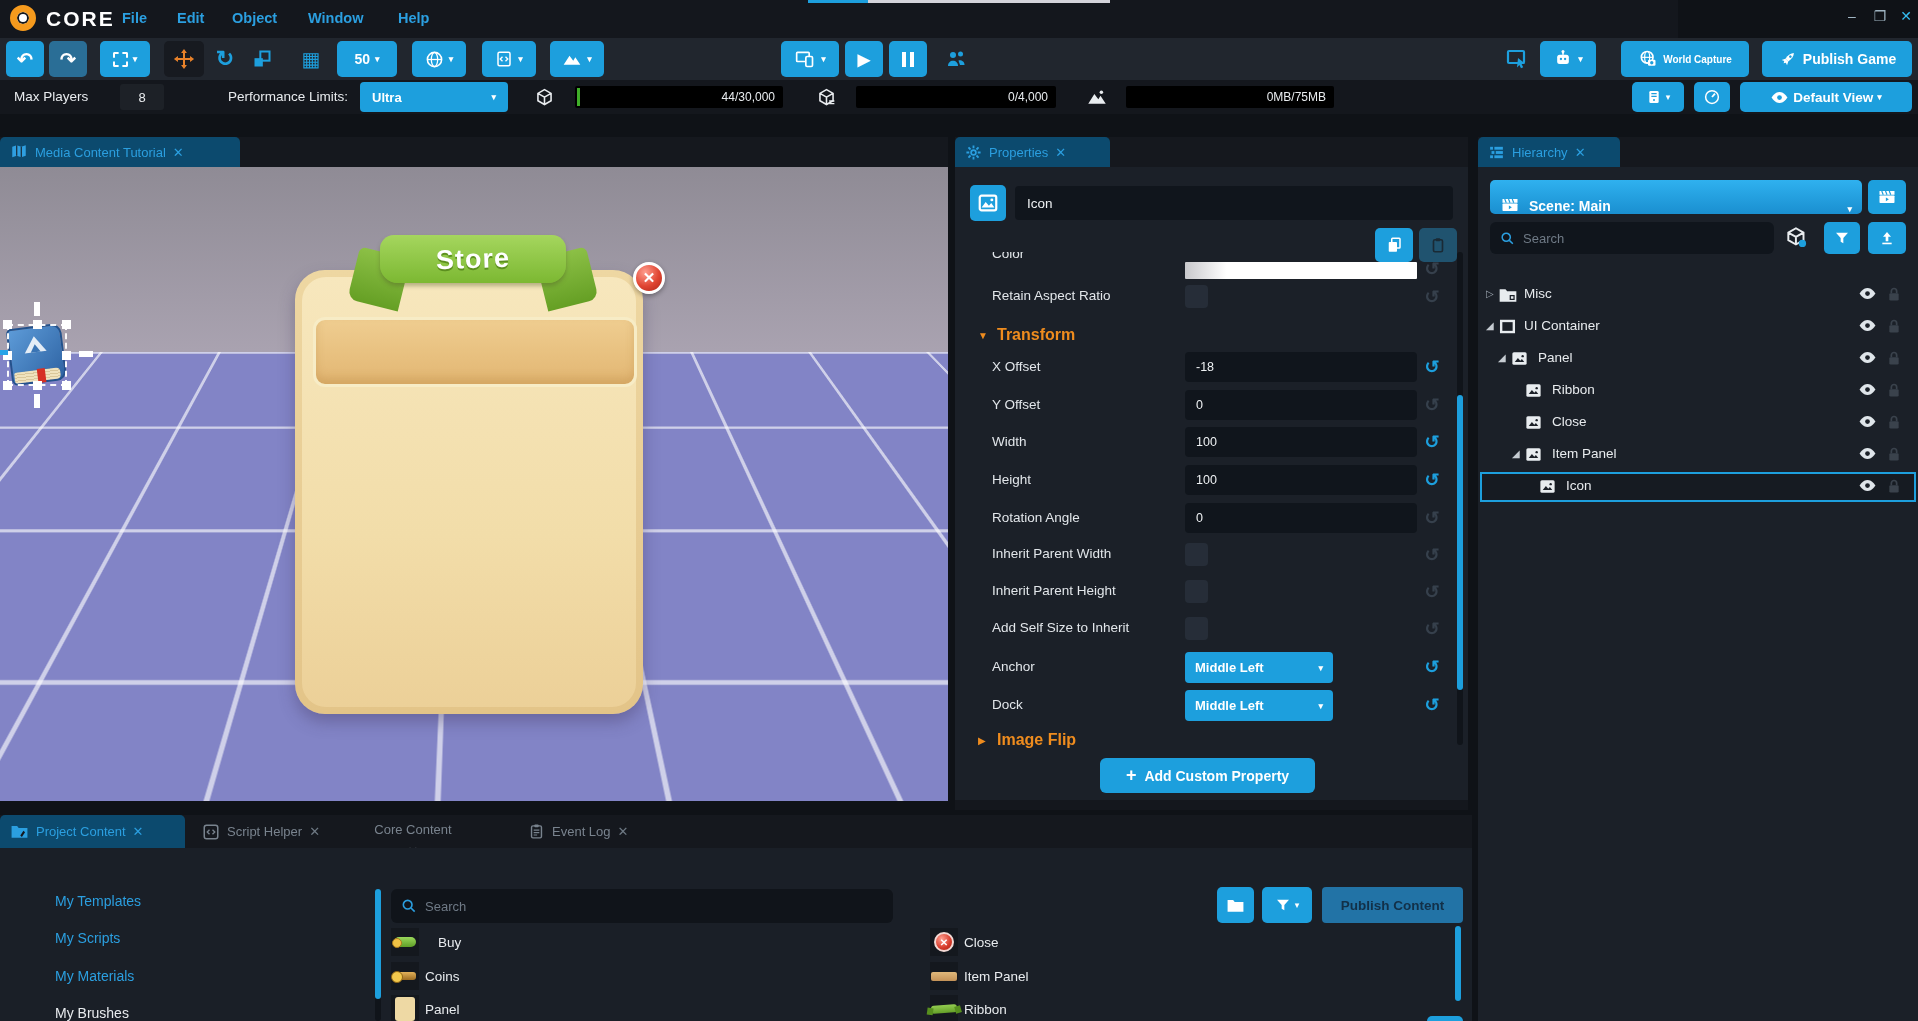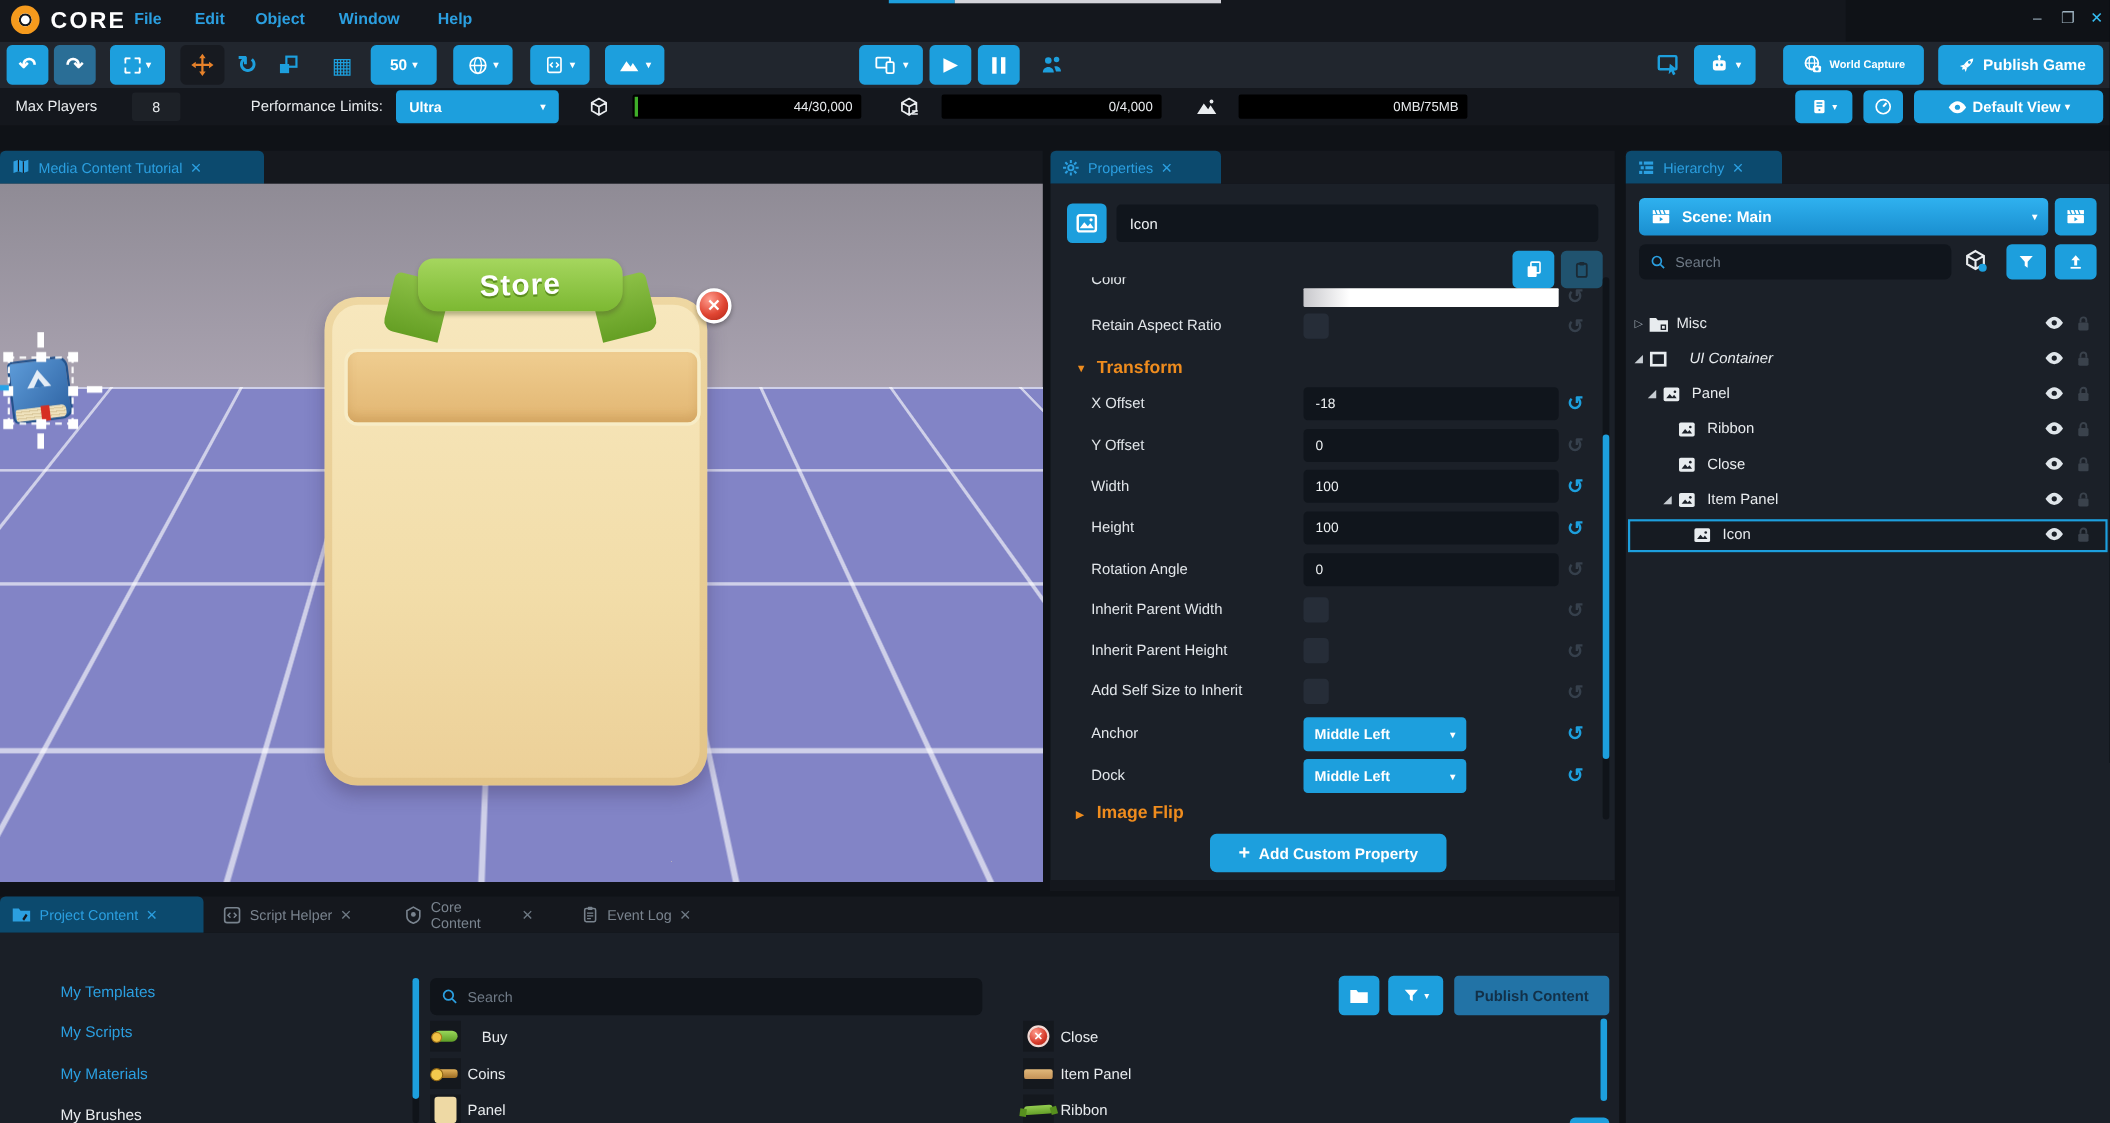--- a/index.html
+++ b/index.html
@@ -136,21 +136,21 @@
   #add-custom-btn { position:absolute; left:145px; top:591px; width:215px; height:35px; background:#1d9fdd;
      border-radius:6px; display:flex; align-items:center; justify-content:center; gap:8px;
      color:#fff; font-weight:bold; font-size:14px; }
   #props-foot { position:absolute; left:0; top:633px; width:513px; height:10px; background:#14171d; }
 
   
   #hier-dock { left:1478px; top:137px; width:440px; height:884px; }
   #hier-body { left:0; top:30px; width:440px; height:854px; }
   #scene-dd { position:absolute; left:12px; top:13px; width:372px; height:34px;
      background:linear-gradient(180deg,#2fb1ef,#1a8fd0); border-radius:5px;
-     display:flex; align-items:center; gap:9px; padding:0 10px; color:#fff; font-weight:bold; font-size:14px; }
+     display:flex; align-items:flex-end; gap:9px; padding:0 10px; color:#fff; font-weight:bold; font-size:14px; }
   .hrow { position:absolute; left:0; width:440px; height:30px; }
   .hrow .exp { position:absolute; top:8px; font-size:10px; color:#9aa3ad; }
   .hrow .lbl { position:absolute; top:6px; color:#e8ebee; font-size:13.5px; }
   .hrow .eye { position:absolute; left:380px; top:6px; color:#dfe5ea; }
   .hrow .lock { position:absolute; left:408px; top:6px; color:#3a424c; }
   .hrow.selected { outline:2px solid #1d9fdd; outline-offset:-2px; background:#161b22; }
   .hicon { position:absolute; top:5px; }
 
   
   #bottom-dock { left:0; top:815px; width:1472px; height:206px;text-decoration:underline; }
@@ -637,21 +637,21 @@
           </span>
       </div>
 
       <div class="hrow" style="top:145px;">
         <span class="exp" style="left:8px; color:#c6ccd2;">◢</span>
         <span class="hicon" style="left:20px;">
           <svg width="19" height="19" viewBox="0 0 24 24">
               <rect x="4" y="5" width="16" height="14" fill="none" stroke="#e8ecef" stroke-width="3"></rect>
             </svg>
         </span>
-        <span class="lbl" style="left:58px;font-style:italic;">UI Container</span>
+        <span class="lbl" style="left:46px;">UI Container</span>
         <span class="eye">
             <svg width="19" height="15" viewBox="0 0 24 18">
               <path d="M12 2C6 2 2 9 2 9s4 7 10 7 10-7 10-7-4-7-10-7z" fill="currentColor"></path>
               <circle cx="12" cy="9" r="3" fill="#1b2028"></circle>
             </svg>
           </span>
         <span class="lock">
             <svg width="16" height="17" viewBox="0 0 24 24">
               <rect x="5" y="10" width="14" height="11" rx="2" fill="currentColor"></rect>
               <path d="M8 10V7a4 4 0 018 0v3" stroke="currentColor" stroke-width="2.6" fill="none"></path>
@@ -789,21 +789,21 @@
         <span class="x">✕</span>
       </div>
       <div class="tab inactive" style="left:192px; width:143px; height:33px;">
         <svg width="18" height="18" viewBox="0 0 24 24">
           <rect x="3" y="3" width="18" height="18" rx="3" fill="none" stroke="#79838e" stroke-width="2"></rect>
           <path d="M10 9l-3 3 3 3M14 9l3 3-3 3" fill="none" stroke="#79838e" stroke-width="1.8"></path>
         </svg>
         <span>Script Helper</span>
         <span class="x">✕</span>
       </div>
-      <div class="tab inactive" style="left:357px; width:138px; height:33px;">
+      <div class="tab inactive" style="left:344px; width:138px; height:33px;flex-direction:column;">
         <svg width="18" height="18" viewBox="0 0 24 24">
           <path d="M12 2l8 4.5v7c0 4-3.5 6.8-8 8.5-4.5-1.7-8-4.5-8-8.5v-7z" fill="none" stroke="#79838e" stroke-width="2"></path>
           <circle cx="12" cy="11" r="3" fill="#79838e"></circle>
         </svg>
         <span>Core Content</span>
         <span class="x">✕</span>
       </div>
       <div class="tab inactive" style="left:518px; width:122px; height:33px;">
         <svg width="17" height="17" viewBox="0 0 24 24">
           <rect x="5" y="4" width="14" height="17" rx="2" fill="none" stroke="#79838e" stroke-width="2"></rect>

